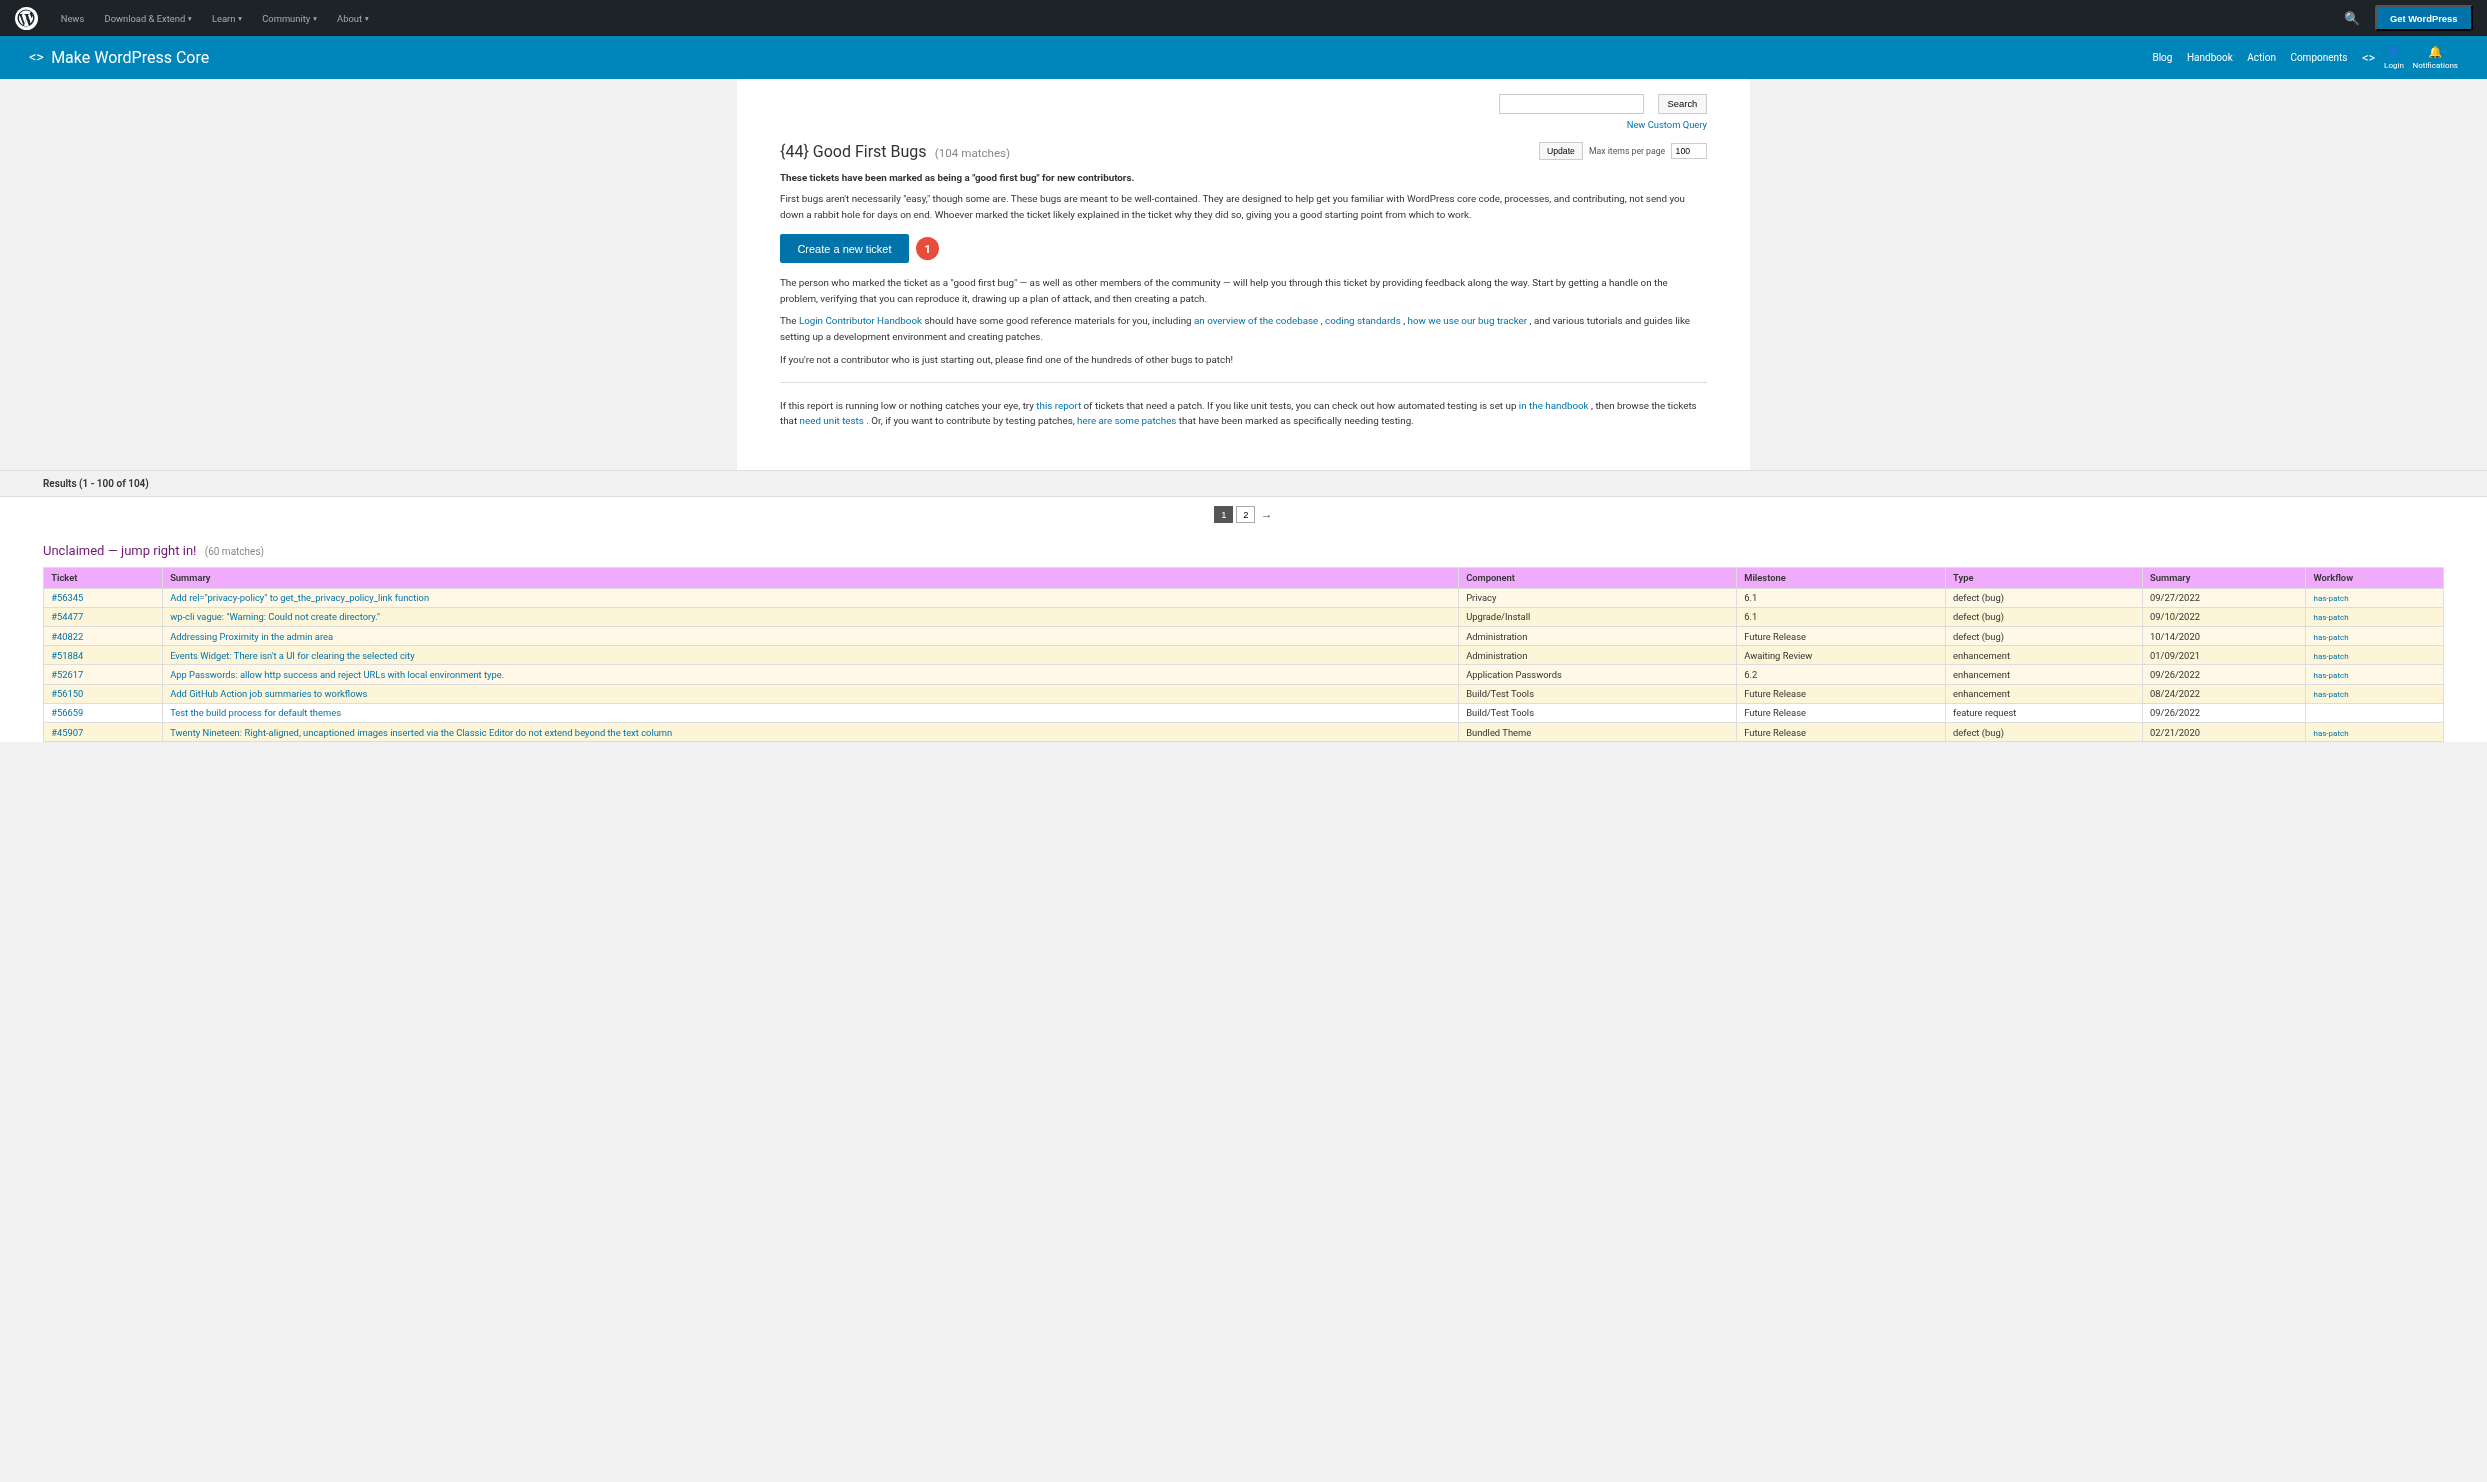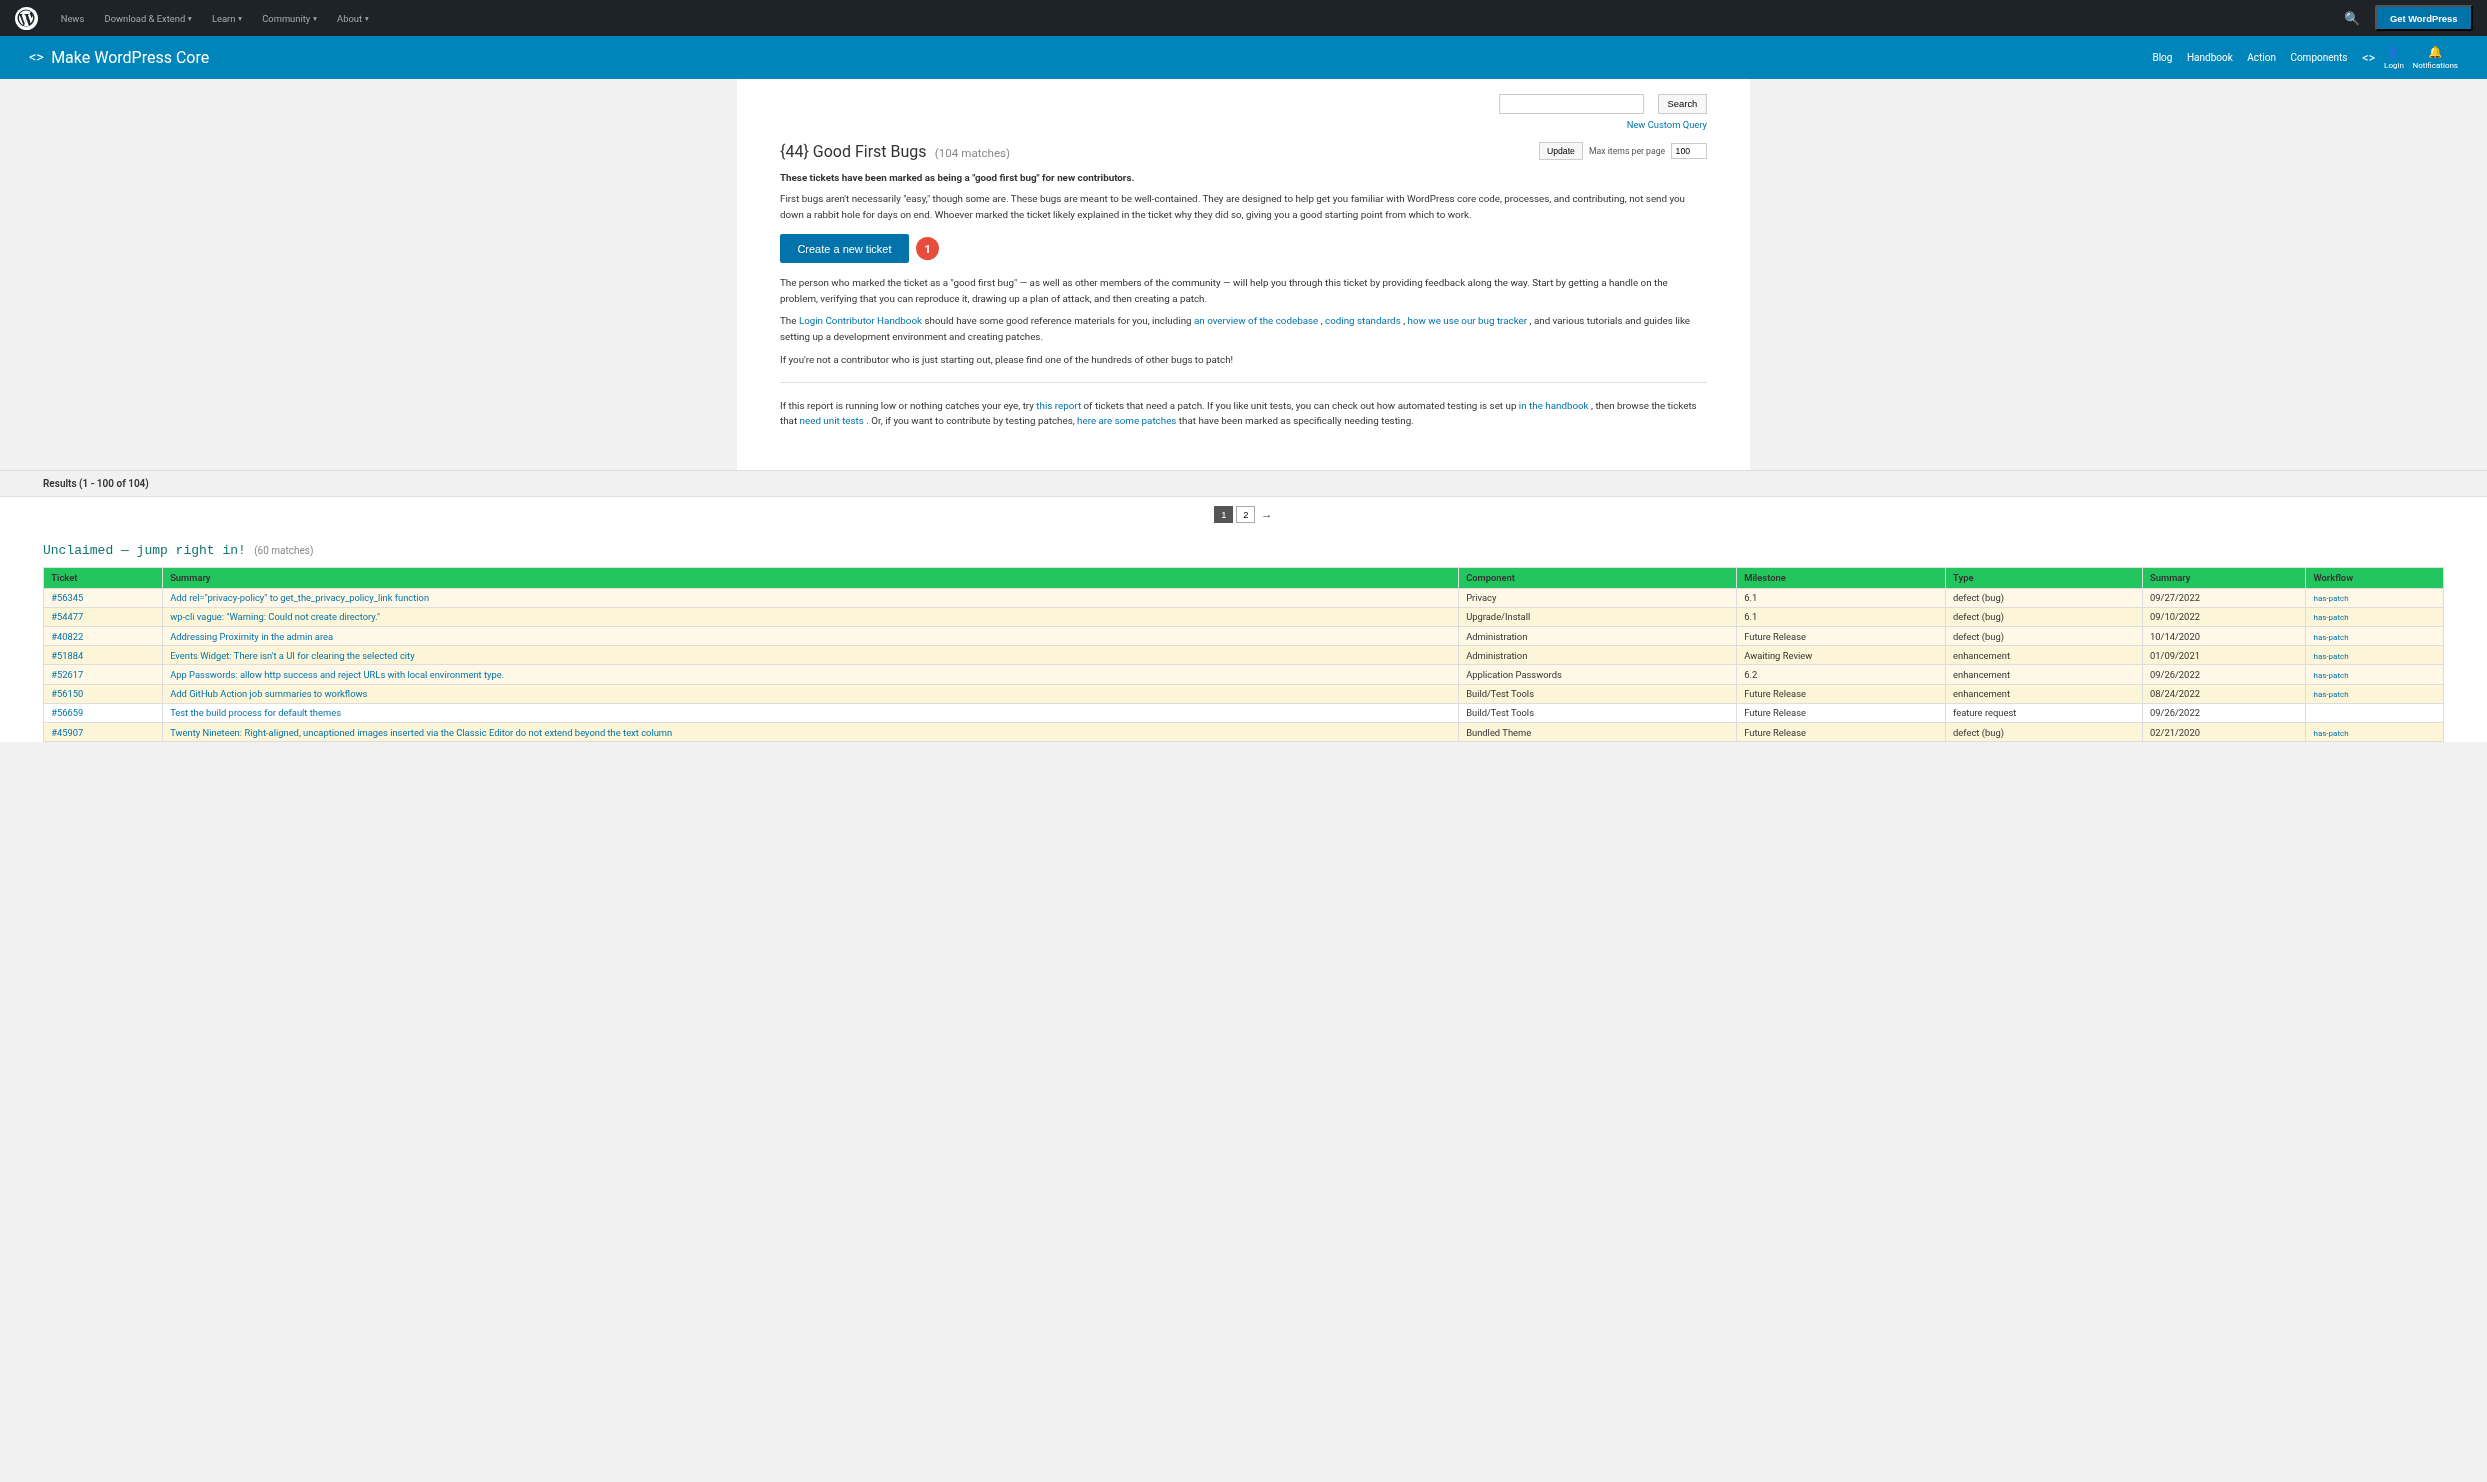--- a/index.html
+++ b/index.html
@@ -231,38 +231,37 @@
     }
 
     
     .unclaimed-section {
       padding: 11.6px 43px 0;
       background: #fff;
     }
     .unclaimed-title {
       font-size: 13px;
       font-weight: 400;
-      color: #0f766e;
+      color: #701a75;
       margin-bottom: 13px;
-      font-family: Liberation Mono, monospace;
     }
     .unclaimed-matches {
       font-size: 10px;
       color: #888;
       margin-left: 5.8px;
     }
 
     
     .ticket-table {
       width: 100%;
       border-collapse: collapse;
       font-size: 9.4px;
     }
     .ticket-table th {
-      background: #22c55e;
+      background: #f0abfc;
       border: 0.7px solid #ddd;
       padding: 4.3px 7.2px;
       text-align: left;
       font-weight: 600;
       color: #333;
     }
     .ticket-table td {
       border: 0.7px solid #ddd;
       padding: 3.6px 7.2px;
       color: #333;

